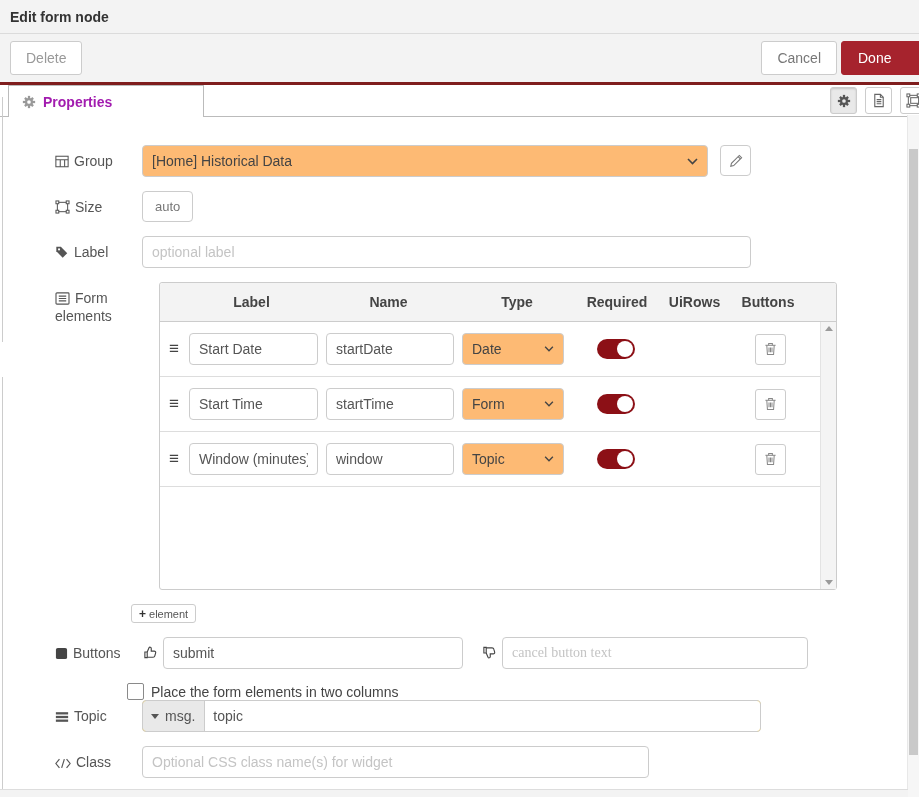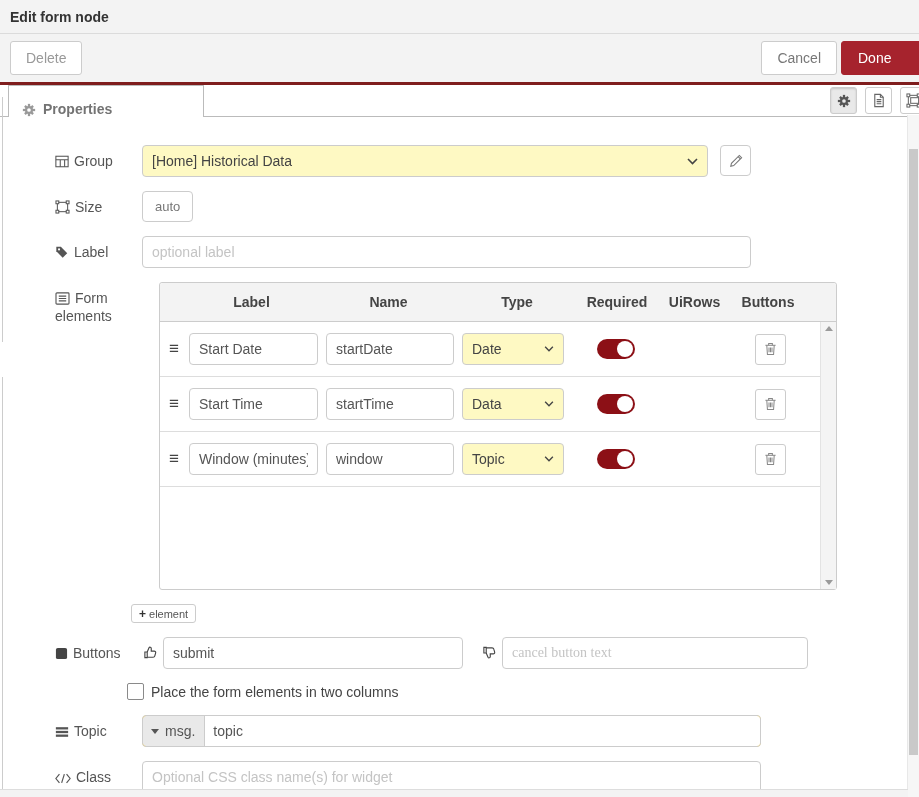--- a/index.html
+++ b/index.html
@@ -32,22 +32,22 @@
     text-align:left;padding-left:16px;font-family:inherit;
   }
   
   .tabbar{height:32px;position:relative;background:#fff;}
   .tabbar::after{
     content:"";position:absolute;left:0;right:0;bottom:0;height:1px;background:#bbb;
   }
   .tab{
     position:absolute;left:8px;top:0;width:196px;height:32px;
     background:#fff;border:1px solid #bbb;border-bottom:none;
-    display:flex;align-items:flex-end;gap:7px;padding-left:13px;
-    font-weight:bold;color:#737373;z-index:2;box-sizing:border-box;
+    display:flex;align-items:center;gap:7px;padding-left:13px;
+    font-weight:bold;color:#a21caf;z-index:2;box-sizing:border-box;
   }
   .tab-icons{position:absolute;right:-8px;top:2px;display:flex;gap:8px;z-index:2;}
   .icon-btn{
     width:27px;height:27px;border:1px solid #ccc;border-radius:3px;background:#fff;
     display:flex;align-items:center;justify-content:center;color:#666;cursor:pointer;
     padding:0;
   }
   .icon-btn.selected{background:#e9e9e9;box-shadow:inset 0 1px 2px rgba(0,0,0,.15);}
   
   .content{position:relative;height:682px;}
@@ -61,21 +61,21 @@
   }
   .row-label .lbl-ic{display:inline-block;vertical-align:-2px;margin-right:5px;color:#555;}
   .ti{
     height:32px;border:1px solid #ccc;border-radius:4px;padding:0 9px;
     font-size:14px;color:#555;box-sizing:border-box;font-family:inherit;
     outline:none;background:#fff;
   }
   .ti::placeholder{color:#c4c4c4;opacity:1;}
   
   .fselect{
-    height:32px;border:1px solid #ccc;border-radius:4px;background:#fef9c3;
+    height:32px;border:1px solid #ccc;border-radius:4px;background:#fdba74;
     display:flex;align-items:center;box-sizing:border-box;padding:0 9px;
     color:#444;cursor:pointer;position:relative;
   }
   .fselect .chev{margin-left:auto;color:#444;}
   .small-btn{
     height:31px;width:31px;border:1px solid #ccc;border-radius:4px;background:#fff;
     display:flex;align-items:center;justify-content:center;color:#777;cursor:pointer;
     box-sizing:border-box;padding:0;
   }
   .auto-btn{
@@ -140,21 +140,21 @@
   .sb-up{border-bottom:5px solid #9a9a9a;}
   .sb-down{border-top:5px solid #9a9a9a;}
   .add-el-btn{
     margin:14px 0 0 131px;height:19px;border:1px solid #ccc;border-radius:3px;
     background:#fff;font-size:11px;color:#555;padding:0 7px;cursor:pointer;
     font-family:inherit;display:inline-flex;align-items:center;gap:3px;
   }
   .add-el-btn .plus{font-weight:bold;font-size:12px;color:#333;}
   
   .thumb-ic{color:#444;margin:0 5px 0 1px;flex:none;}
-  .two-col-row{margin-left:127px;display:flex;align-items:center;margin-bottom:15px;margin-top:2px;}
+  .two-col-row{margin-left:127px;display:flex;align-items:center;margin-top:2px;}
   .checkbox{
     width:15px;height:15px;border:1px solid #8a8a8a;border-radius:2px;background:#fff;
     margin-right:7px;flex:none;cursor:pointer;
   }
   .two-col-row span{color:#444;}
   
   .typed-input{
     display:flex;width:619px;height:32px;border:1px solid #ccc;border-radius:4px;
     box-sizing:border-box;overflow:hidden;background:#eab308;
   }
@@ -366,21 +366,21 @@
                 </button>
               </div>
             </div>
 
             <div class="el-row">
               <div class="c-handle">≡</div>
               <div class="c-label"><input class="ti" value="Start Time" style=""></div>
               <div class="c-name"><input class="ti" value="startTime" style=""></div>
               <div class="c-type">
                 <div class="fselect">
-                  <span>Data</span>
+                  <span>Form</span>
                   <span class="chev">
                     <svg width="10" height="6" viewBox="0 0 11 7" fill="none" stroke="#444" stroke-width="1.6">
                         <path d="M1 1l4.5 4.5L10 1"></path>
                       </svg>
                   </span>
                 </div>
               </div>
               <div class="c-req">
                 <div class="toggle">
                     <div class="knob"></div>
@@ -504,21 +504,21 @@
     <div class="form-row">
       <div class="row-label">
         <span class="lbl-ic">
           <svg width="16" height="11" viewBox="0 0 18 12" fill="none" stroke="#555" stroke-width="1.3">
             <path d="M5 1L1 6l4 5"></path>
               <path d="M13 1l4 5-4 5"></path>
               <path d="M10.5 1L7.5 11"></path>
           </svg>
         </span><span>Class</span>
       </div>
-      <input class="ti" style="width: 619px;" placeholder="Optional CSS class name(s) for widget">
+      <input class="ti" style="width: 507px;" placeholder="Optional CSS class name(s) for widget">
     </div>
 
   </div>
 </div>
 
 <div class="page-sb">
   <div class="thumb"></div>
 </div>
 <div class="bottom-strip"></div>
 

